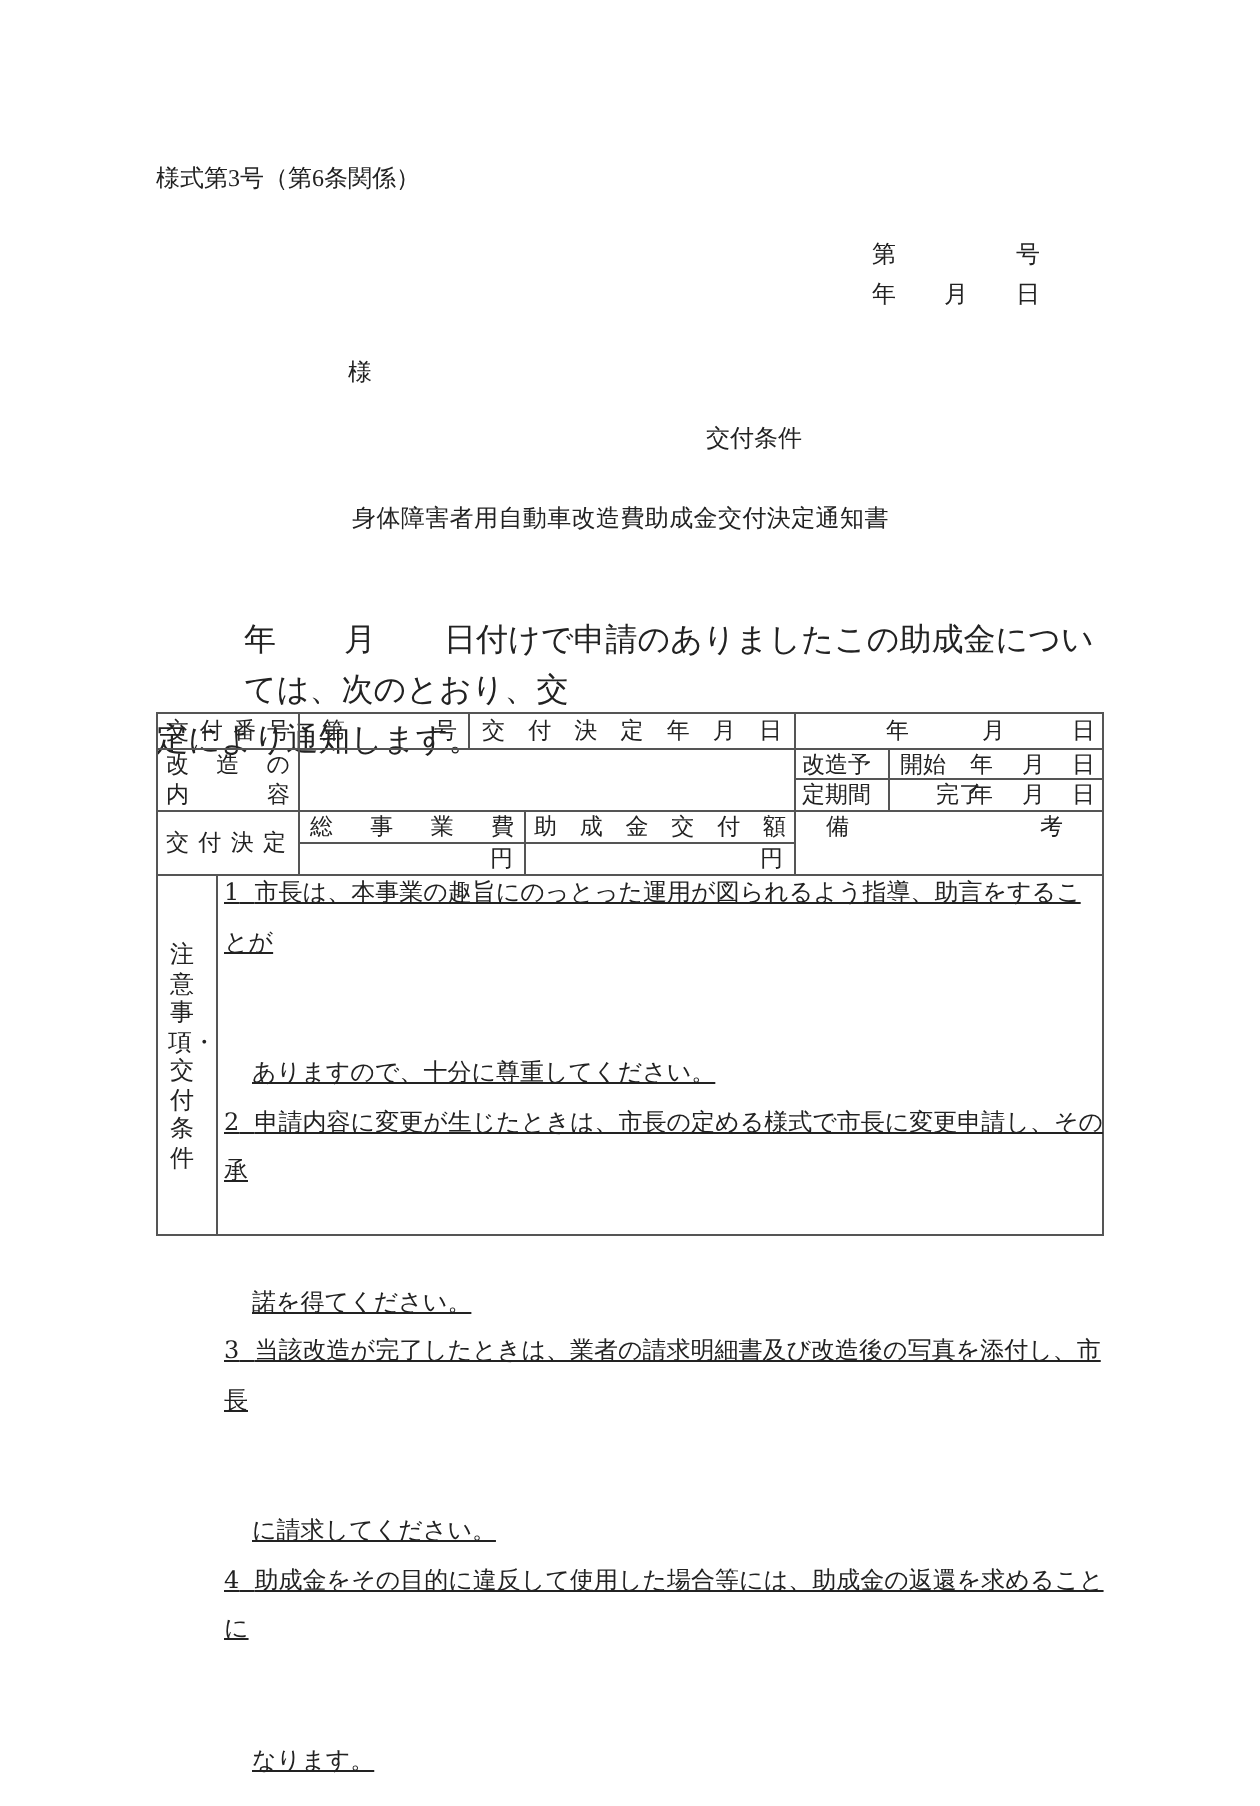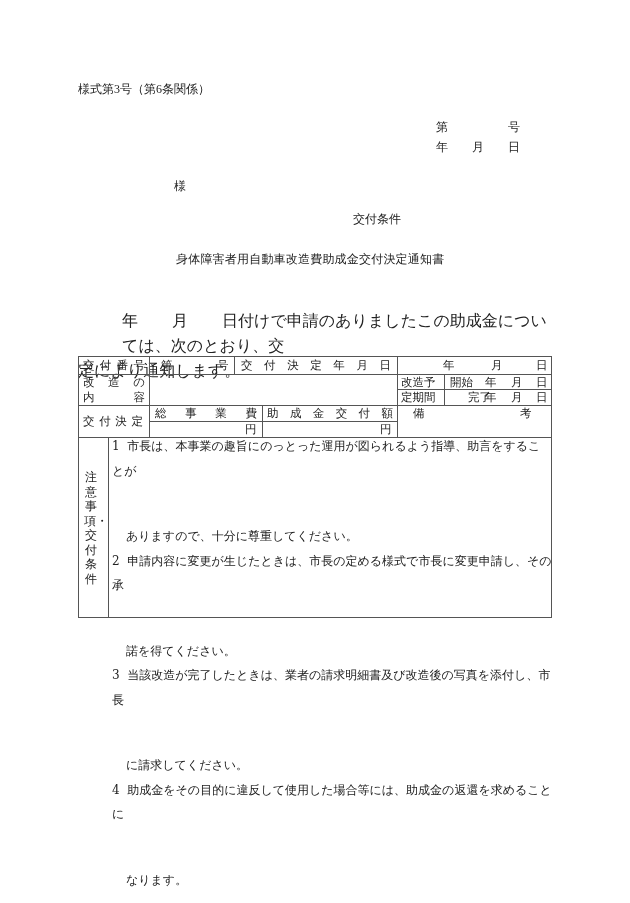--- a/index.html
+++ b/index.html
@@ -20,21 +20,21 @@
   .body-text .l1 { display:block; padding-left: 44px; }
   .body-text .l1 .gap { display:inline-block; width: 34px; }
   .body-text .l2, .body-text .l3 { display:block; }
 
   
   .tbl { position: absolute; left: 78px; top: 356px; width: 474px; height: 262px; border: 1px solid #555; box-sizing: border-box; }
   .line-h { position: absolute; height: 0; border-top: 1px solid #555; }
   .line-v { position: absolute; width: 0; border-left: 1px solid #555; }
   .cell { position: absolute; font-size: 11.5px; white-space: nowrap; }
   .spread { display: flex; justify-content: space-between; }
-  .notes { position: absolute; left: 112px; top: 434px; width: 440px; font-size: 12px; line-height: 24.5px; white-space: normal; }
+  .notes { position: absolute; left: 112px; top: 434px; width: 440px; font-size: 12px; line-height: 24.5px; white-space: normal; text-decoration: underline; }
   .notes .item { display: block; }
   .notes .cont { display: block; padding-left: 14px; margin-top: 41px; }
   .vert-label { position: absolute; left: 84px; top: 470px; width: 14px; font-size: 12px; line-height: 14.5px; text-align: center; white-space: normal; word-break: break-all; }
 </style>
 </head>
 <body>
 
 <div class="abs form-id">様式第3号（第6条関係）</div>
 
 <div class="abs no-line">

